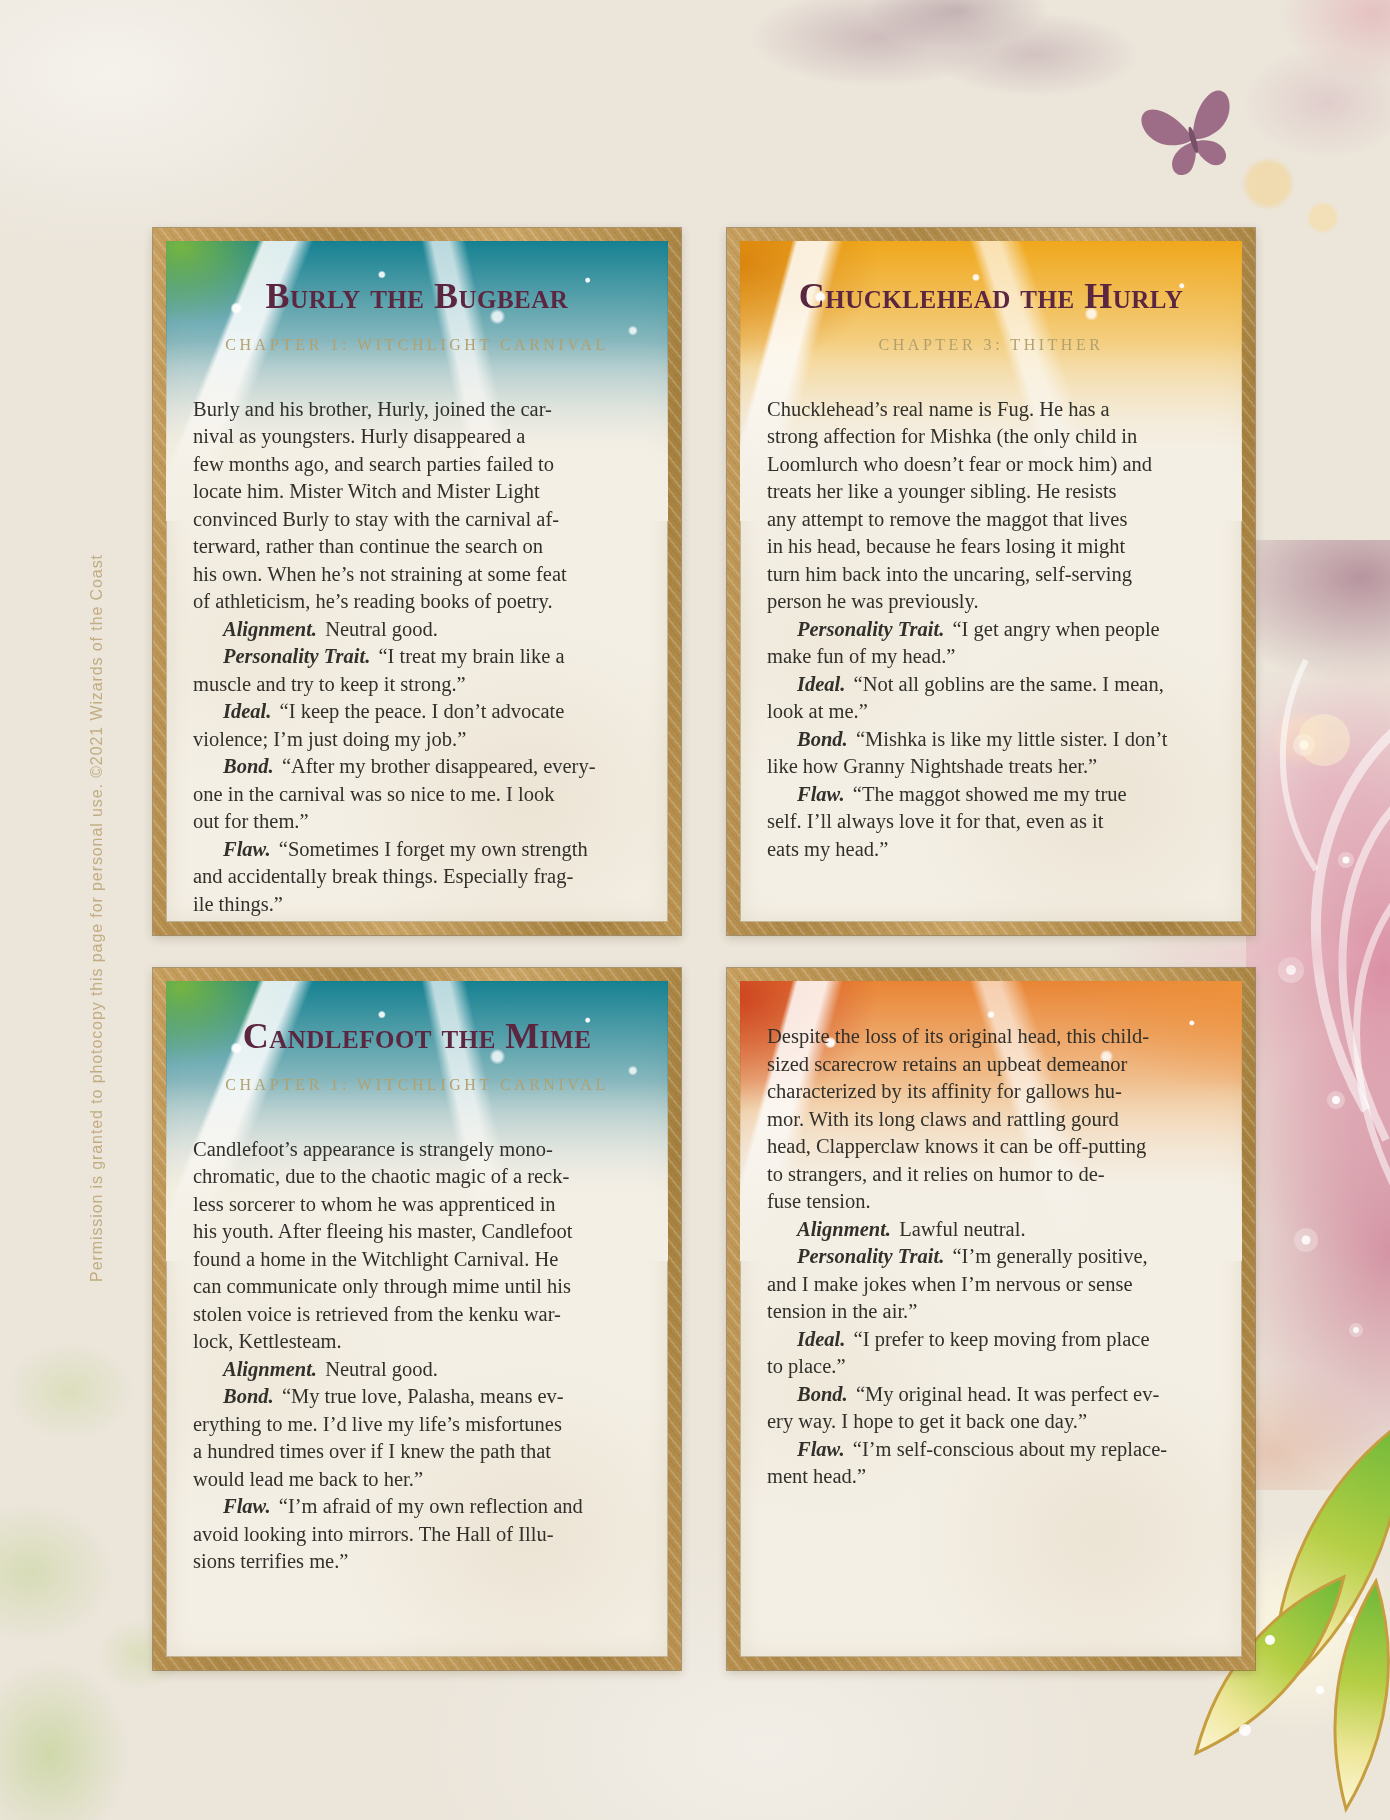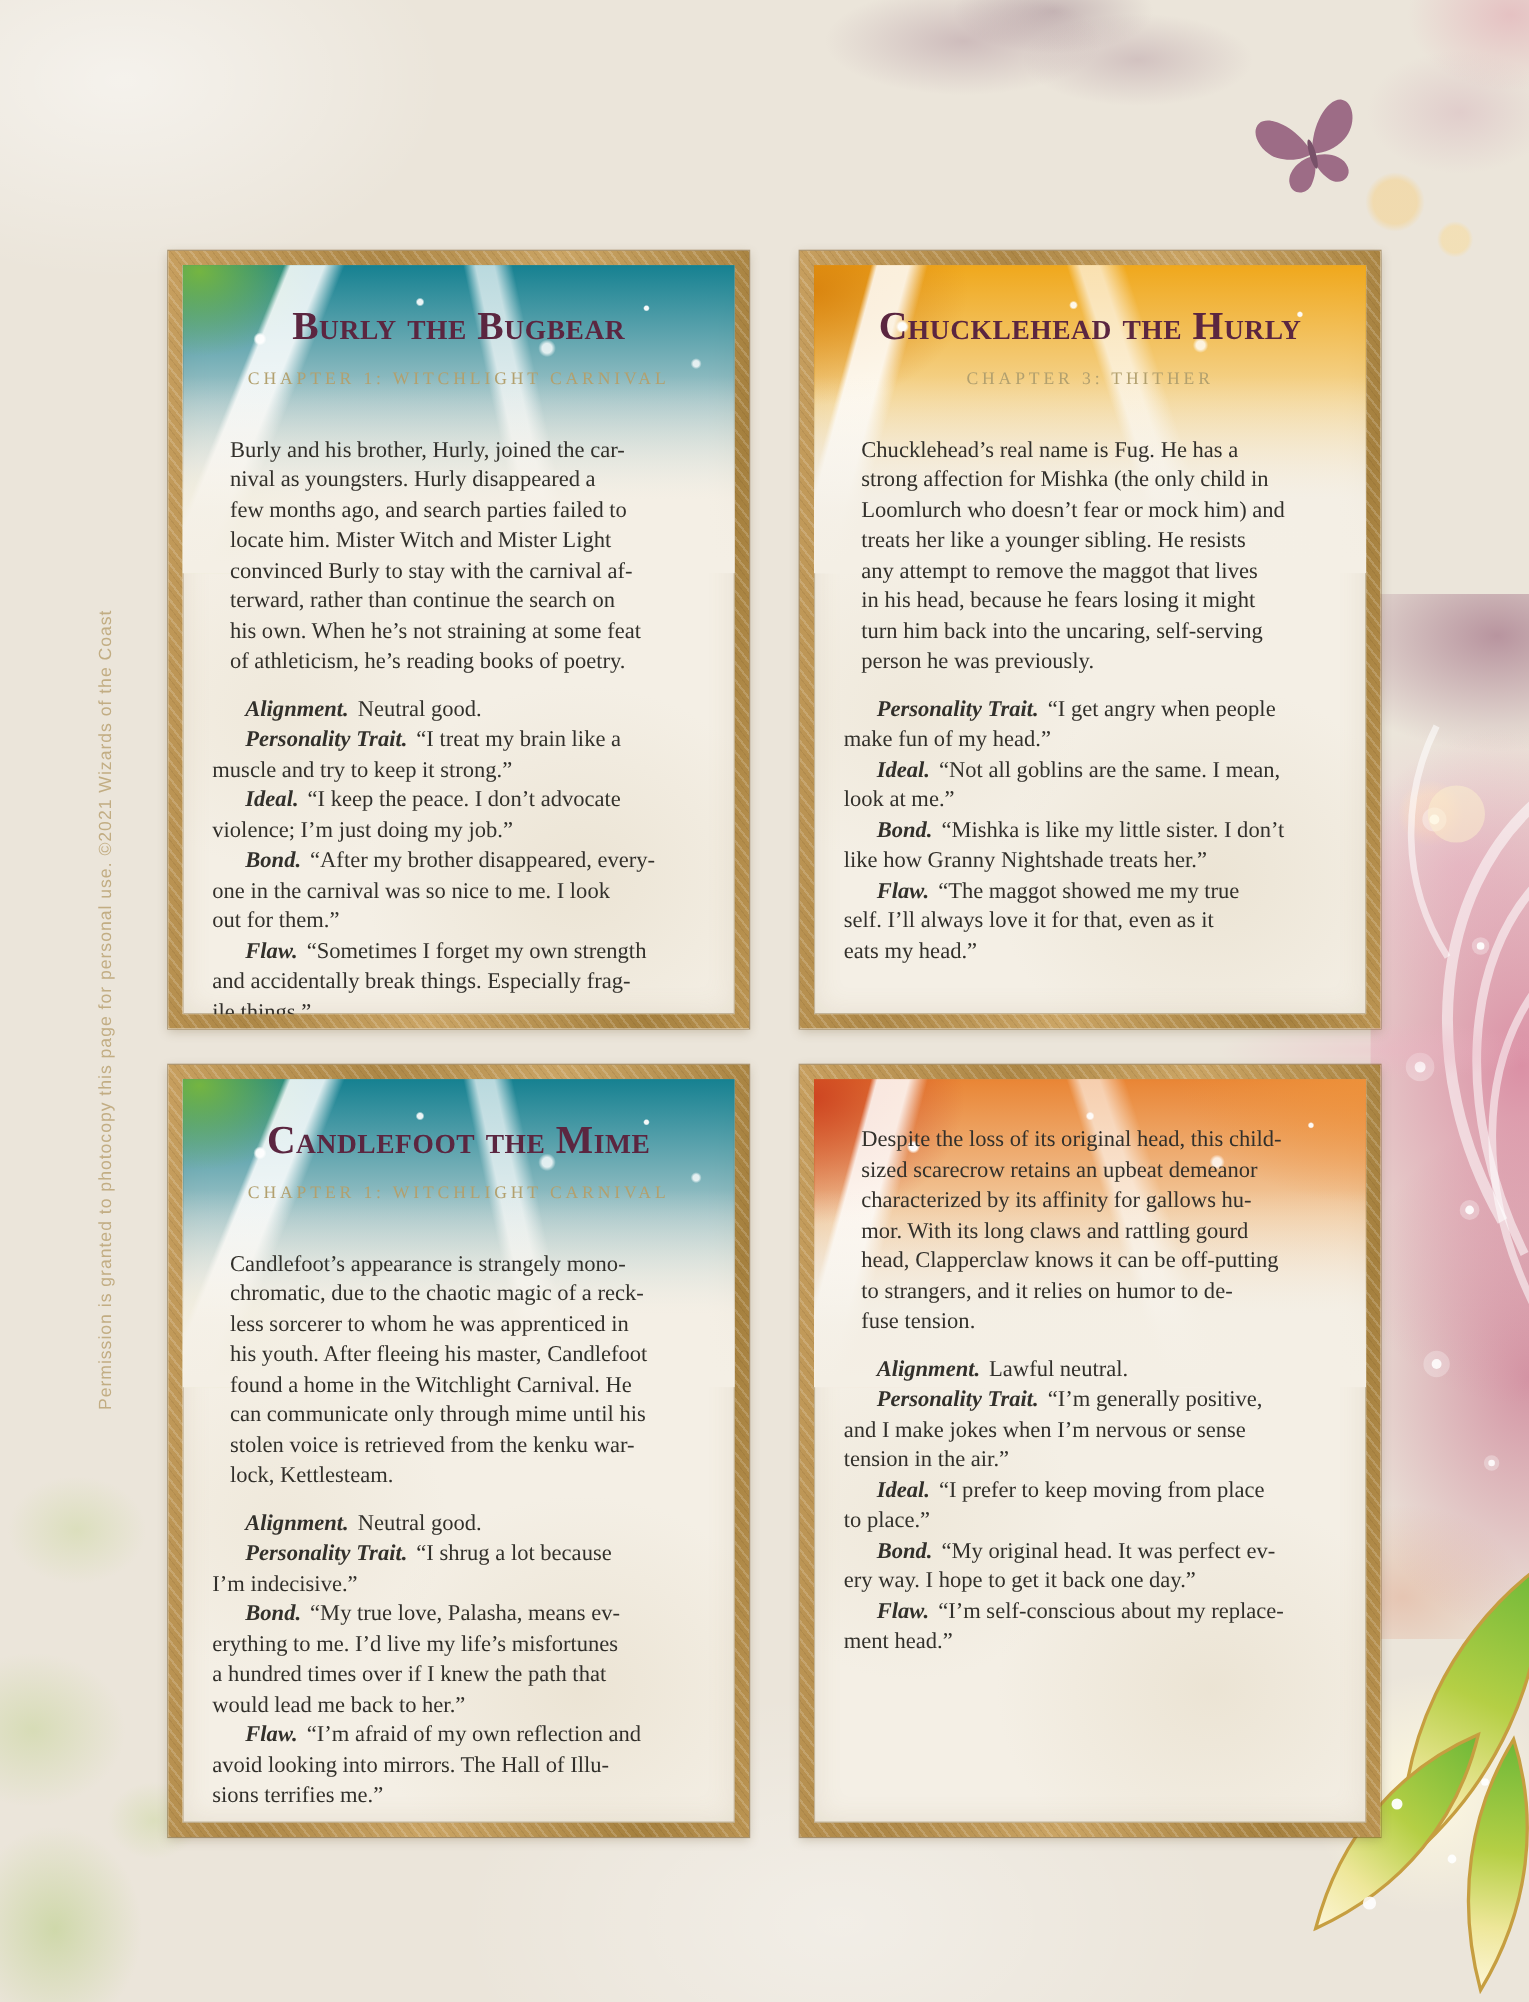--- a/index.html
+++ b/index.html
@@ -96,21 +96,21 @@
     radial-gradient(ellipse 230px 150px at 100% 0%, rgba(238,148,60,.78), transparent 75%),
     radial-gradient(ellipse 180px 120px at 8% 112%, rgba(244,178,150,.5), transparent 75%),
     radial-gradient(ellipse 280px 170px at 48% 115%, rgba(252,240,226,.92), transparent 78%),
     linear-gradient(to bottom, rgba(233,128,44,.95), rgba(240,172,100,.5) 45%, rgba(244,239,229,0) 76%);}
   .hdr{position:relative;z-index:3;padding-top:36px;text-align:center;}
   .title{margin:0;font-weight:bold;font-size:36px;line-height:1.08;
     font-variant:small-caps;letter-spacing:.5px;color:#5b2640;}
   .chapter{margin-top:20px;font-size:16px;letter-spacing:.22em;color:#b2a06e;}
   .card-body{position:relative;z-index:2;margin-top:42px;padding:0 18px 0 27px;
     font-size:20.5px;line-height:27.5px;color:#32302b;}
-  .desc{margin:16px;white-space:pre-line;}
+  .desc{margin:0;white-space:pre-line;}
   .trait{margin:0;text-indent:30px;}
   .trait-label{font-weight:bold;font-style:italic;margin-right:.4em;}
   .trait-text{white-space:pre-line;}
 </style>
 </head>
 <body>
 
 <div class="deco deco-topmauve"></div>
 <div class="deco deco-tr"></div>
 <svg class="deco butterfly" viewBox="0 0 104 100">
@@ -252,22 +252,20 @@
     <div class="card-body">
       <p class="desc">Candlefoot’s appearance is strangely mono-
 chromatic, due to the chaotic magic of a reck-
 less sorcerer to whom he was apprenticed in
 his youth. After fleeing his master, Candlefoot
 found a home in the Witchlight Carnival. He
 can communicate only through mime until his
 stolen voice is retrieved from the kenku war-
 lock, Kettlesteam.</p>
       <p class="trait"><span class="trait-label">Alignment.</span><span class="trait-text">Neutral good.</span></p>
-      <p class="trait"><span class="trait-label">Personality Trait.</span><span class="trait-text">“I shrug a lot because
-I’m indecisive.”</span></p>
       <p class="trait"><span class="trait-label">Bond.</span><span class="trait-text">“My true love, Palasha, means ev-
 erything to me. I’d live my life’s misfortunes
 a hundred times over if I knew the path that
 would lead me back to her.”</span></p>
       <p class="trait"><span class="trait-label">Flaw.</span><span class="trait-text">“I’m afraid of my own reflection and
 avoid looking into mirrors. The Hall of Illu-
 sions terrifies me.”</span></p>
     </div>
   </div>
 </div>

